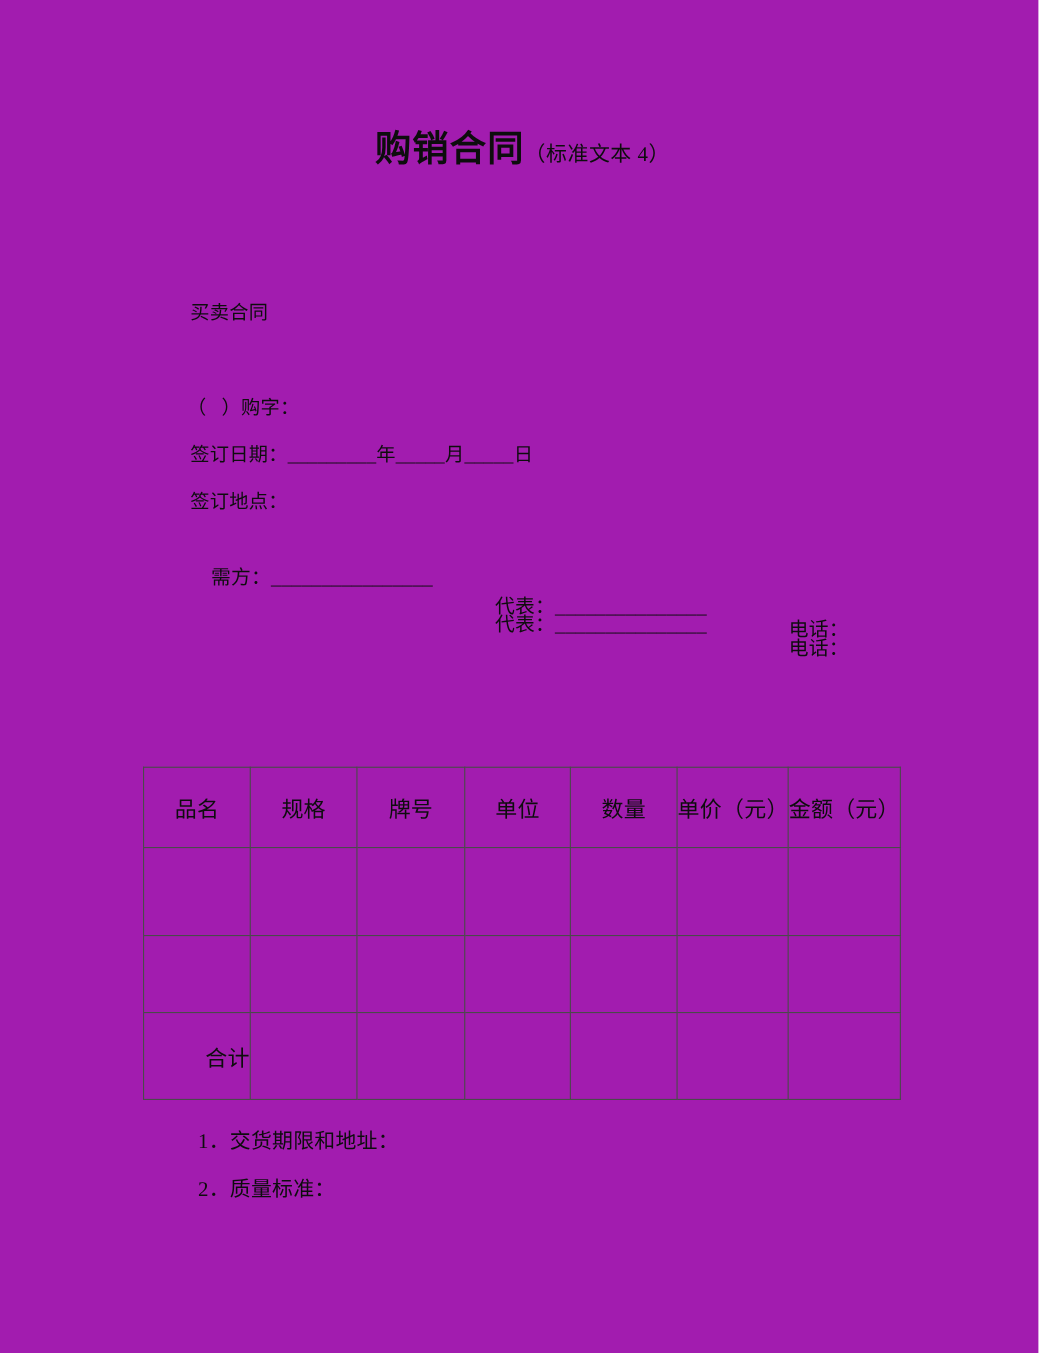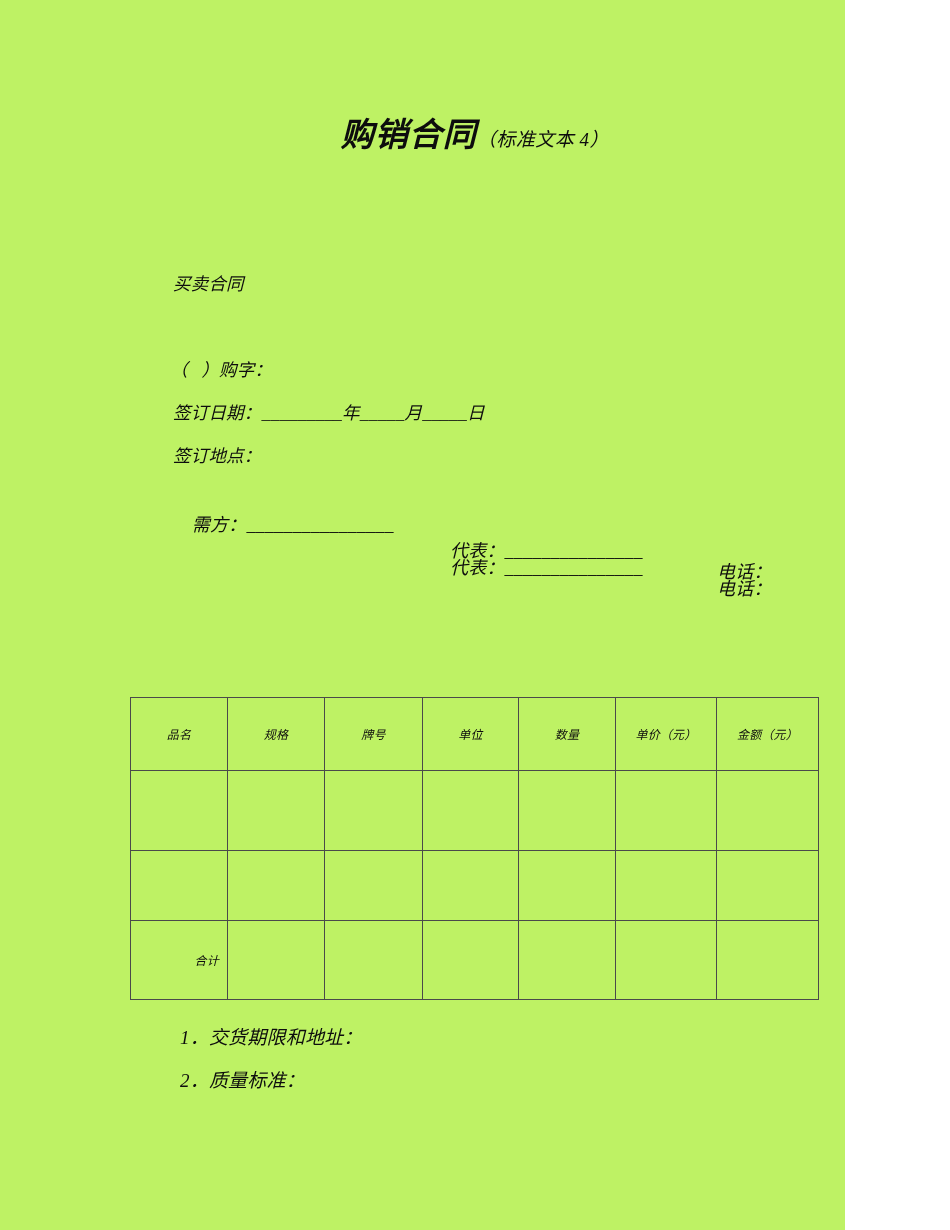--- a/index.html
+++ b/index.html
@@ -4,27 +4,26 @@
 <title>购销合同</title>
 <style>
   html, body {
     margin: 0;
     padding: 0;
     background: #ffffff;
   }
 
   .page {
     position: relative;
-    width: 845px;
+    width: 944px;
     height: 1230px;
-    background: #bef264;
+    background: #a21caf;
     font-family: "Liberation Serif", "DejaVu Serif", serif;
     color: #0d0d0d;
     overflow: hidden;
-    font-style: italic;
   }
 
   
   .doc-title {
     position: absolute;
     left: 0;
     top: 108px;
     width: 950px;
     text-align: center;
     white-space: nowrap;
@@ -77,25 +76,25 @@
   .goods-table {
     position: absolute;
     left: 130px;
     top: 697px;
     border-collapse: collapse;
     table-layout: fixed;
     width: 688px;
   }
   .goods-table td {
     border: 1px solid #4a4a4a;
-    font-size: 12px;
+    font-size: 20px;
     letter-spacing: 0.2px;
     text-align: center;
     vertical-align: middle;
-    padding: 0 8px;
+    padding: 0 0;
   }
   .goods-table tr.row-header td { height: 72px; }
   .goods-table tr.row-blank-1 td { height: 79px; }
   .goods-table tr.row-blank-2 td { height: 69px; }
   .goods-table tr.row-total  td { height: 78px; }
   .goods-table tr.row-total td.cell-total-label {
     text-align: right;
     padding-left: 28px;
   }
 

